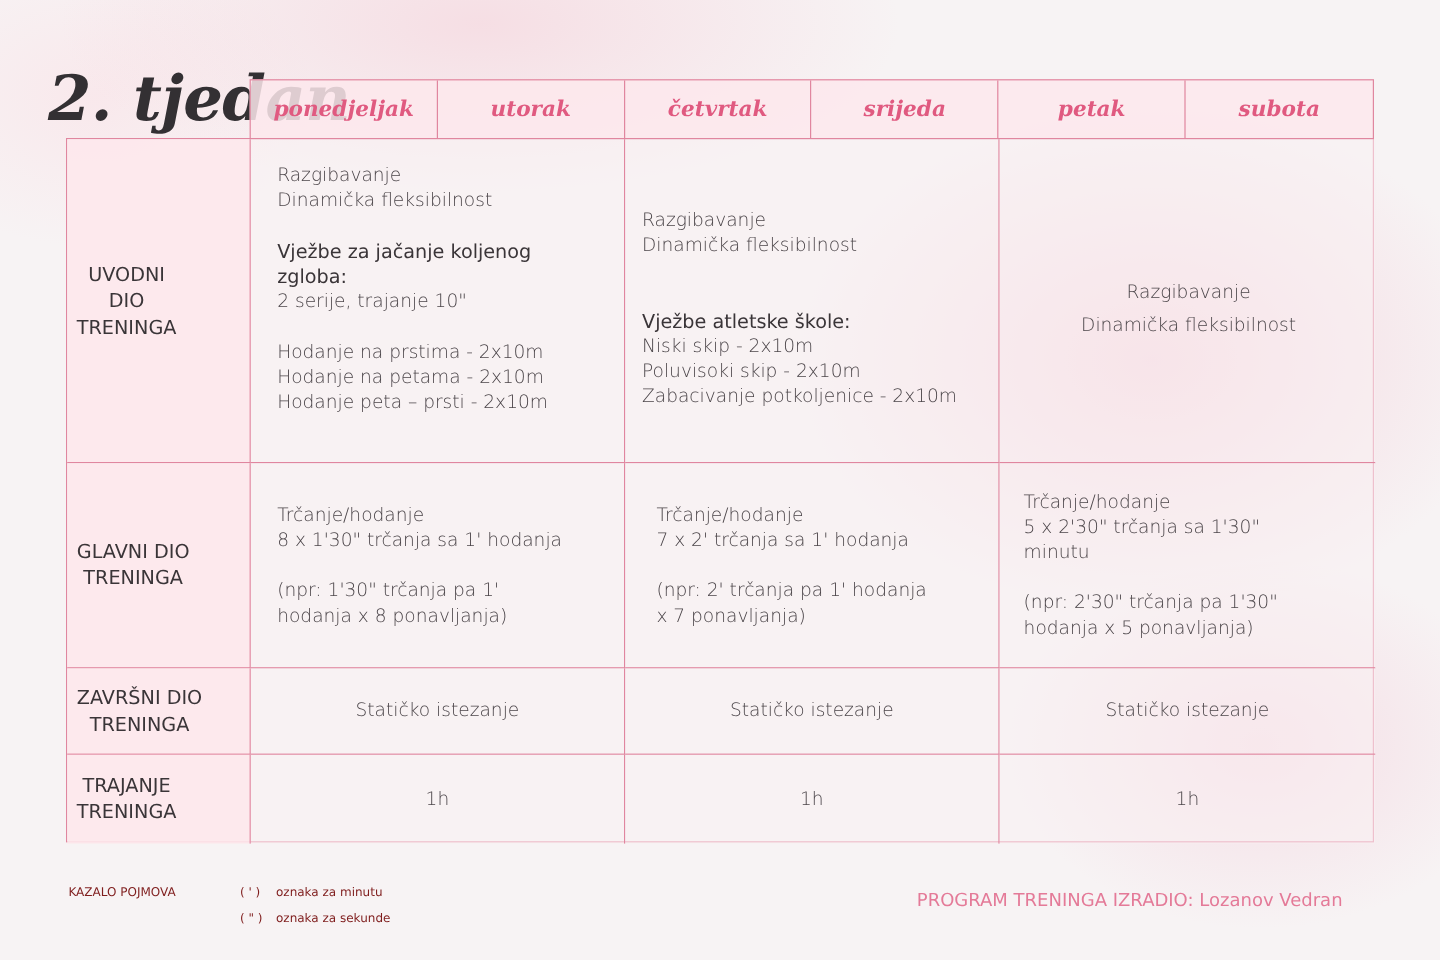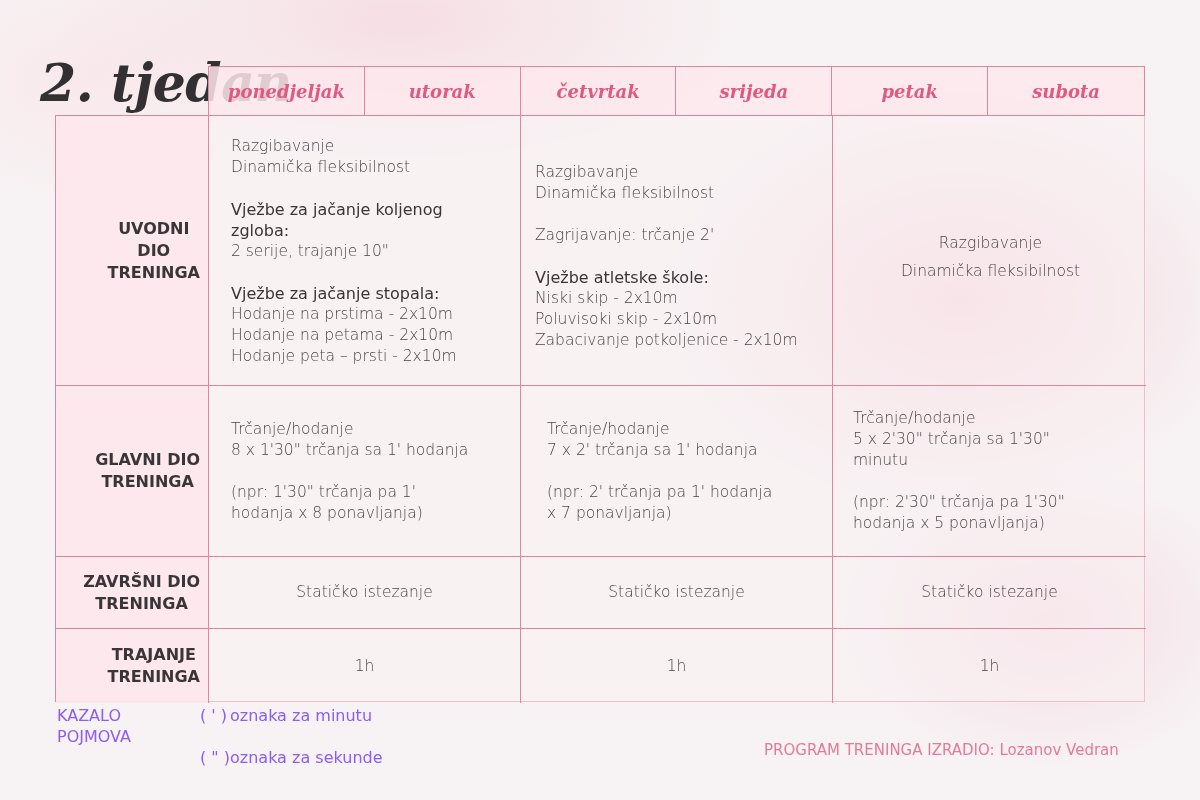--- a/index.html
+++ b/index.html
@@ -49,39 +49,39 @@
       border-right: 1px solid #e0869f;
       border-bottom: 1px solid #e0869f;
       font-size: 15.5px; line-height: 21px;
       color: #4c464a;
       font-weight: 300;
     }
     .cell.last-col { border-right: none; }
     .cell.last-row { border-bottom: none; }
     .rowhead {
       background: rgba(253,232,236,0.9);
-      display: flex; align-items: center; justify-content: flex-end;
+      display: flex; align-items: center; justify-content: flex-start;
       text-align: center;
-      font-size: 16px; line-height: 22px; font-weight: bold;
+      font-size: 16px; line-height: 22px; font-weight: normal;
       color: #3a3538; text-transform: uppercase;
       padding: 0 8px;
     }
     .content {
       background: rgba(250,240,242,0.55);
       padding: 22px 20px 10px 22px;
       display: flex; flex-direction: column; justify-content: center;
     }
     .content.top { justify-content: flex-start; }
     .content.center { align-items: center; text-align: center; }
     .line { white-space: nowrap; display: block; }
     .gap { height: 21px; }
     .bold { font-weight: normal; color: #3a3538; font-size: 16px; white-space: normal; }
     .footer-legend {
-      position: absolute; left: 57px; top: 705px;
-      font-size: 16px; color: #8b5cf6; line-height: 21px;
+      position: absolute; left: 57px; top: 734px;
+      font-size: 10px; color: #7f1d1d; line-height: 21px;
     }
     .footer-legend .row { display: flex; }
     .footer-legend .lbl { width: 143px; }
     .footer-legend .sym { width: 30px; text-align: left; }
     .footer-credit {
       position: absolute; left: 764px; top: 741px;
       font-size: 15px; color: #e47a98;
     }
     .footer-credit .author { color: #e47a98; }
   </style>
@@ -108,30 +108,28 @@
       <span class="line">TRENINGA</span>
     </div>
   </div>
   <div class="cell content top" style="padding-top:20px">
     <span class="line">Razgibavanje</span>
     <span class="line">Dinamička fleksibilnost</span>
     <div class="gap"></div>
     <span class="line bold">Vježbe za jačanje koljenog zgloba:</span>
     <span class="line">2 serije, trajanje 10"</span>
     <div class="gap"></div>
-    <span class="line bold">Vježbe za jačanje stopala:</span>
     <span class="line">Hodanje na prstima - 2x10m</span>
     <span class="line">Hodanje na petama - 2x10m</span>
     <span class="line">Hodanje peta – prsti - 2x10m</span>
   </div>
   <div class="cell content" style="padding-left:14px">
     <span class="line">Razgibavanje</span>
     <span class="line">Dinamička fleksibilnost</span>
     <div class="gap"></div>
-    <span class="line">Zagrijavanje: trčanje 2'</span>
     <div class="gap"></div>
     <span class="line bold">Vježbe atletske škole:</span>
     <span class="line">Niski skip - 2x10m</span>
     <span class="line">Poluvisoki skip - 2x10m</span>
     <span class="line">Zabacivanje potkoljenice - 2x10m</span>
   </div>
   <div class="cell content center last-col" style="line-height:28px">
     <span class="line">Razgibavanje</span>
     <span class="line">Dinamička fleksibilnost</span>
   </div>

